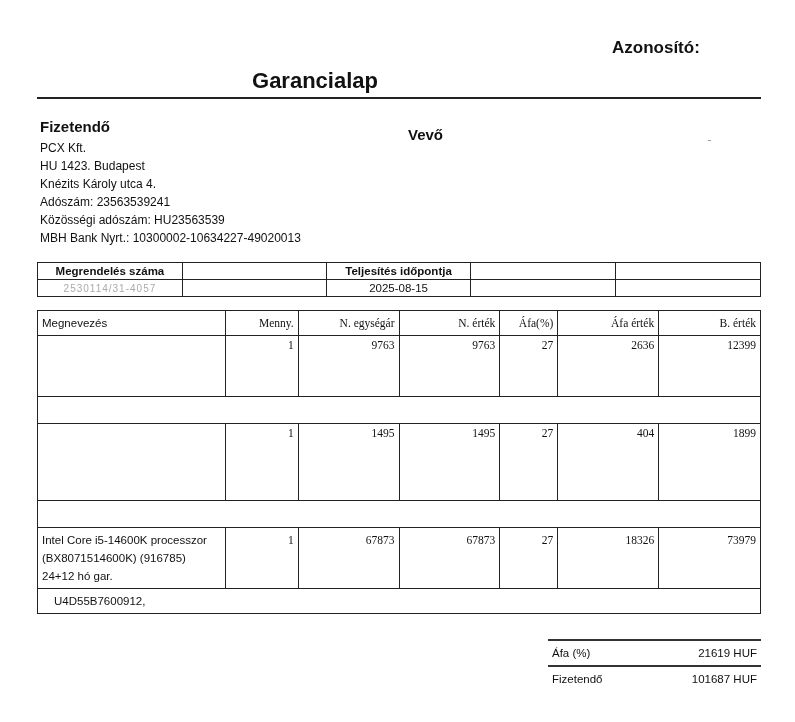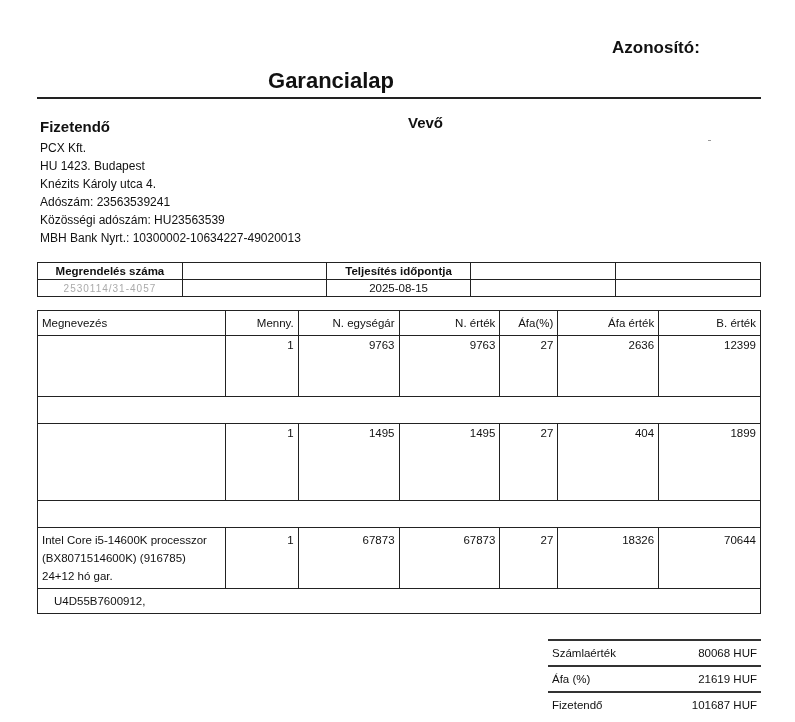--- a/index.html
+++ b/index.html
@@ -2,40 +2,40 @@
 <html><head>
 <meta charset="utf-8">
 <style>
   html, body { margin: 0; padding: 0; background: #ffffff; }
   body {
     width: 795px; height: 722px; position: relative; overflow: hidden;
     font-family: "Liberation Sans", sans-serif; color: #111;
   }
   .abs { position: absolute; }
   .azonosito { left: 612px; top: 38px; font-size: 17px; font-weight: bold; }
-  .title { left: 16px; width: 630px; top: 68px; text-align: center; font-size: 22px; font-weight: bold; }
+  .title { left: 0; width: 630px; top: 68px; text-align: center; font-size: 22px; font-weight: bold; }
   .title-rule { left: 37px; top: 97px; width: 724px; height: 2px; background: #222; }
 
   .sec-head { font-size: 15px; font-weight: bold; }
   .supplier-head { left: 40px; top: 118px; }
-  .buyer-head { left: 408px; top: 114px; }
+  .buyer-head { left: 408px; top: 126px; }
   .supplier-lines { left: 40px; top: 139px; font-size: 12px; line-height: 18px; }
   .supplier-lines div { white-space: nowrap; }
   .tiny-dot { left: 708px; top: 140px; width: 3px; height: 1px; background: #999; }
 
   table { border-collapse: collapse; position: absolute; }
   .info-table { left: 37px; top: 262px; width: 724px; font-size: 11.5px; }
   .info-table td { border: 1.5px solid #222; height: 16px; padding: 0 4px; text-align: center; }
   .info-table td.h { font-weight: bold; }
   .info-table td.blur { color: #aaa; letter-spacing: 1px; font-size: 10px; }
 
   .items-table { left: 37px; top: 310px; width: 724px; font-size: 11.5px; }
   .items-table td { border: 1.5px solid #222; padding: 3px 4px; vertical-align: top; }
   .items-table tr.head td { height: 18px; vertical-align: middle; }
-  .items-table .r { text-align: right; }
+  .items-table .r { text-align: right; font-family: Liberation Serif, serif; }
   .items-table .l { text-align: left; }
   .items-table tr.item1 td { height: 54px; }
   .items-table tr.spacer td { height: 20px; }
   .items-table tr.item2 td { height: 70px; }
   .items-table tr.item3 td { height: 48px; line-height: 18px; }
   .items-table tr.serial td { height: 18px; padding-left: 16px; vertical-align: middle; }
 
   .totals { left: 548px; top: 639px; width: 213px; font-size: 11.5px; }
   .totals .row { display: flex; justify-content: space-between; border-top: 2px solid #333; height: 24px; align-items: center; padding: 0 4px; }
 </style>
@@ -133,33 +133,29 @@
     <td class="l">
       <div>Intel Core i5-14600K processzor</div>
       <div>(BX8071514600K) (916785)</div>
       <div>24+12 hó gar.</div>
     </td>
     <td class="r">1</td>
     <td class="r">67873</td>
     <td class="r">67873</td>
     <td class="r">27</td>
     <td class="r">18326</td>
-    <td class="r">70644</td>
+    <td class="r">73979</td>
   </tr>
   <tr class="serial">
     <td colspan="7" class="l">U4D55B7600912,</td>
   </tr>
 </tbody>
   </table>
 
 <div class="abs totals">
-  <div class="row">
-    <span>Számlaérték</span>
-    <span>80068 HUF</span>
-  </div>
   <div class="row">
     <span>Áfa (%)</span>
     <span>21619 HUF</span>
   </div>
   <div class="row">
     <span>Fizetendő</span>
     <span>101687 HUF</span>
   </div>
 </div>
 

